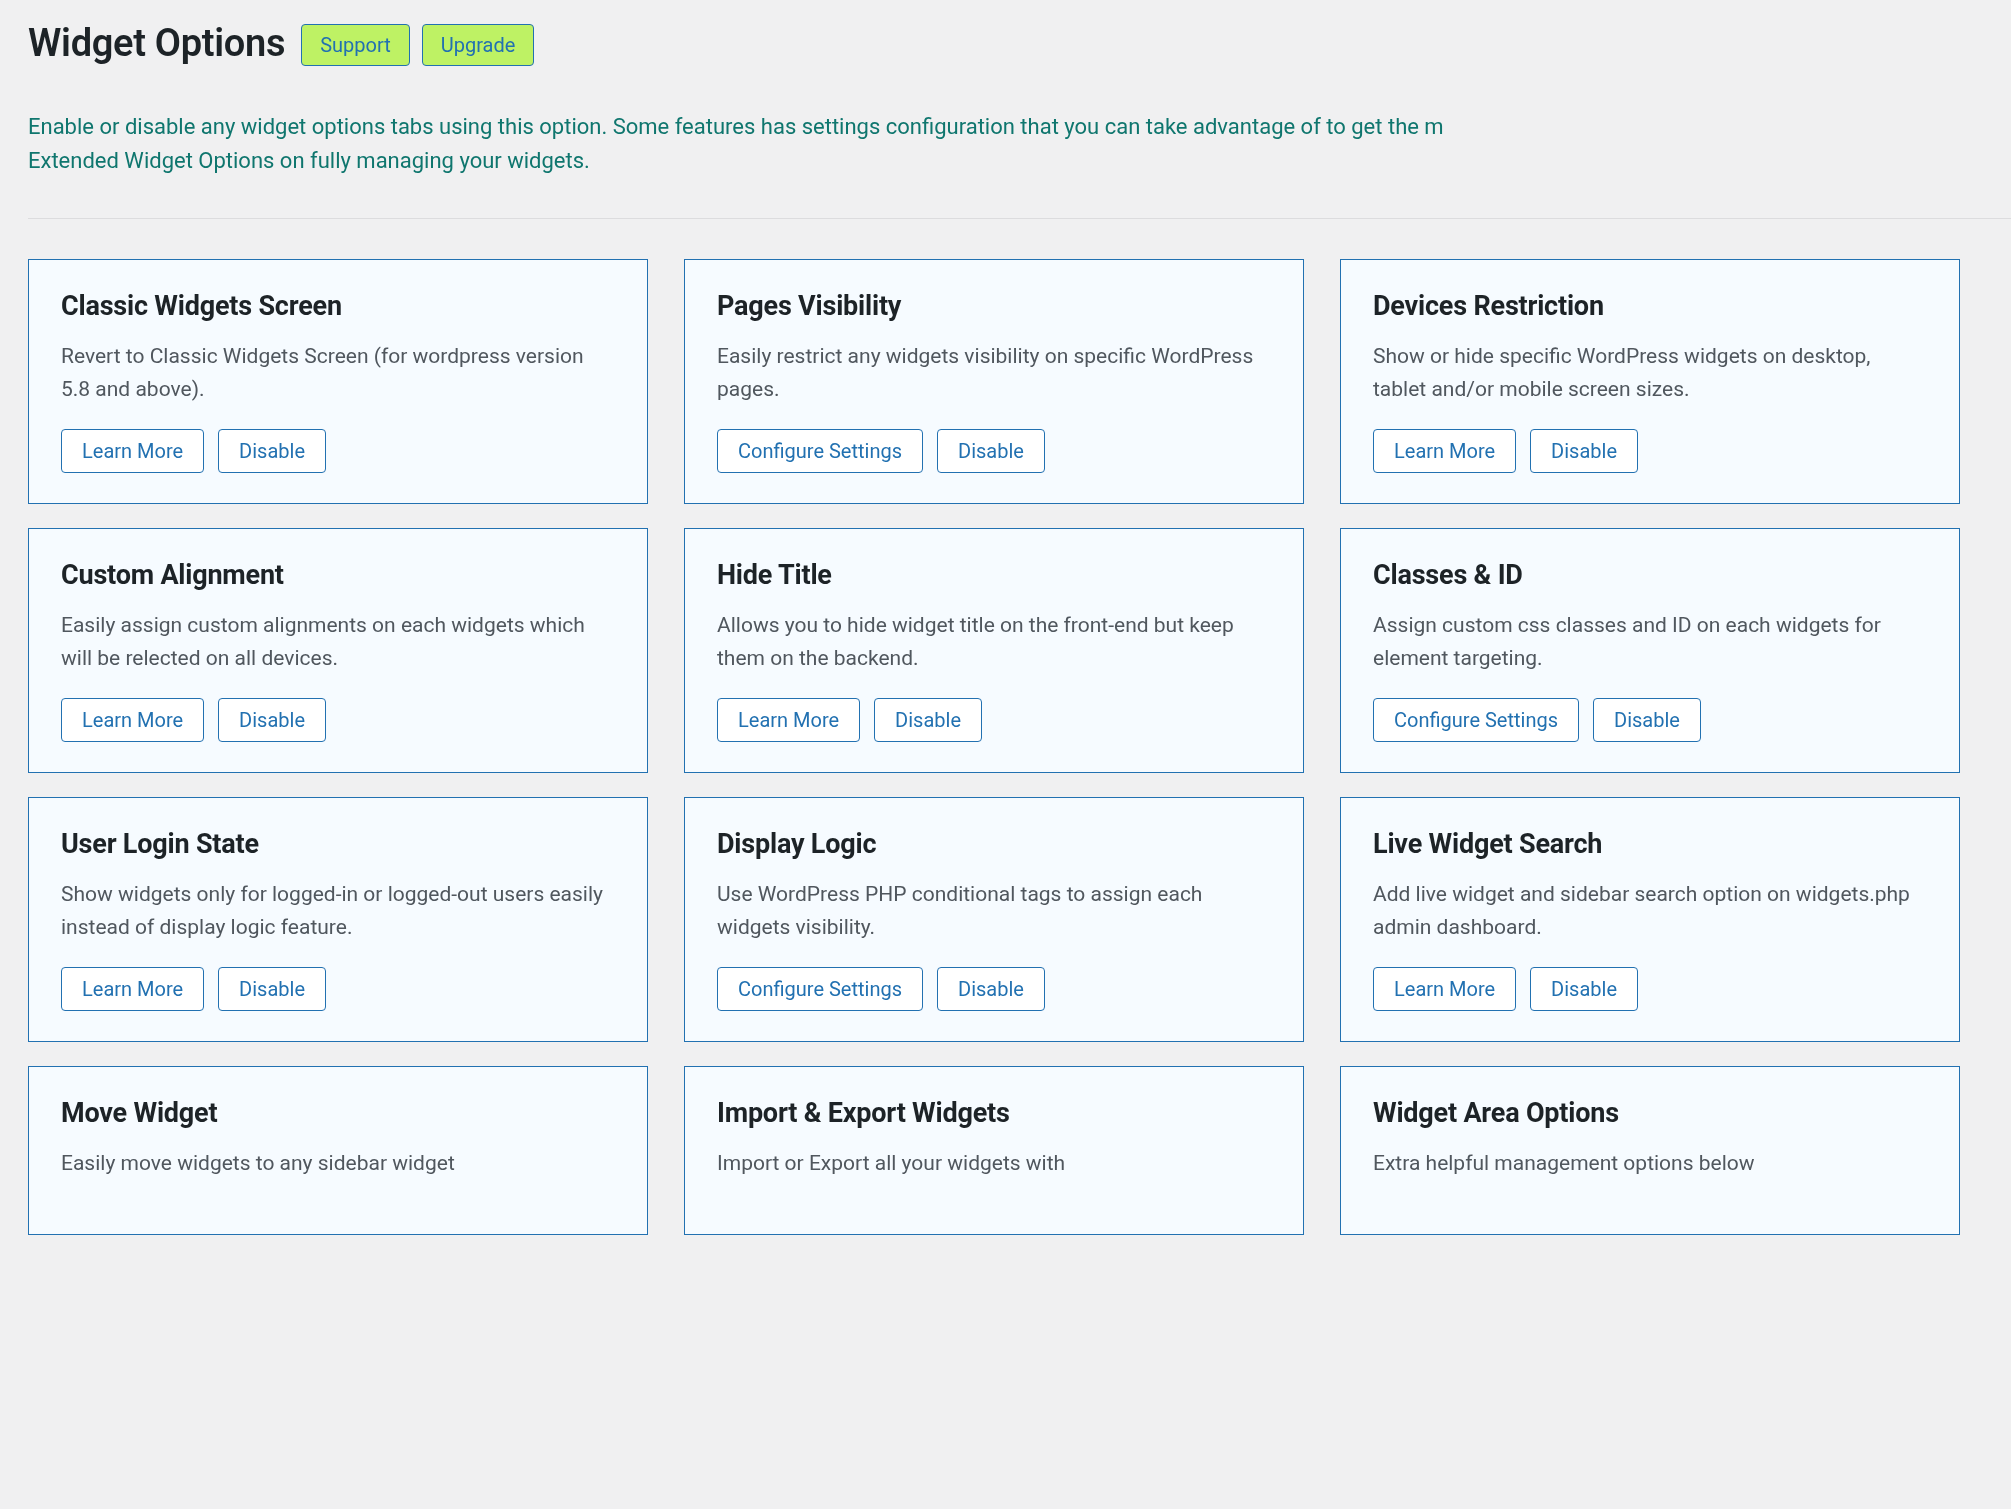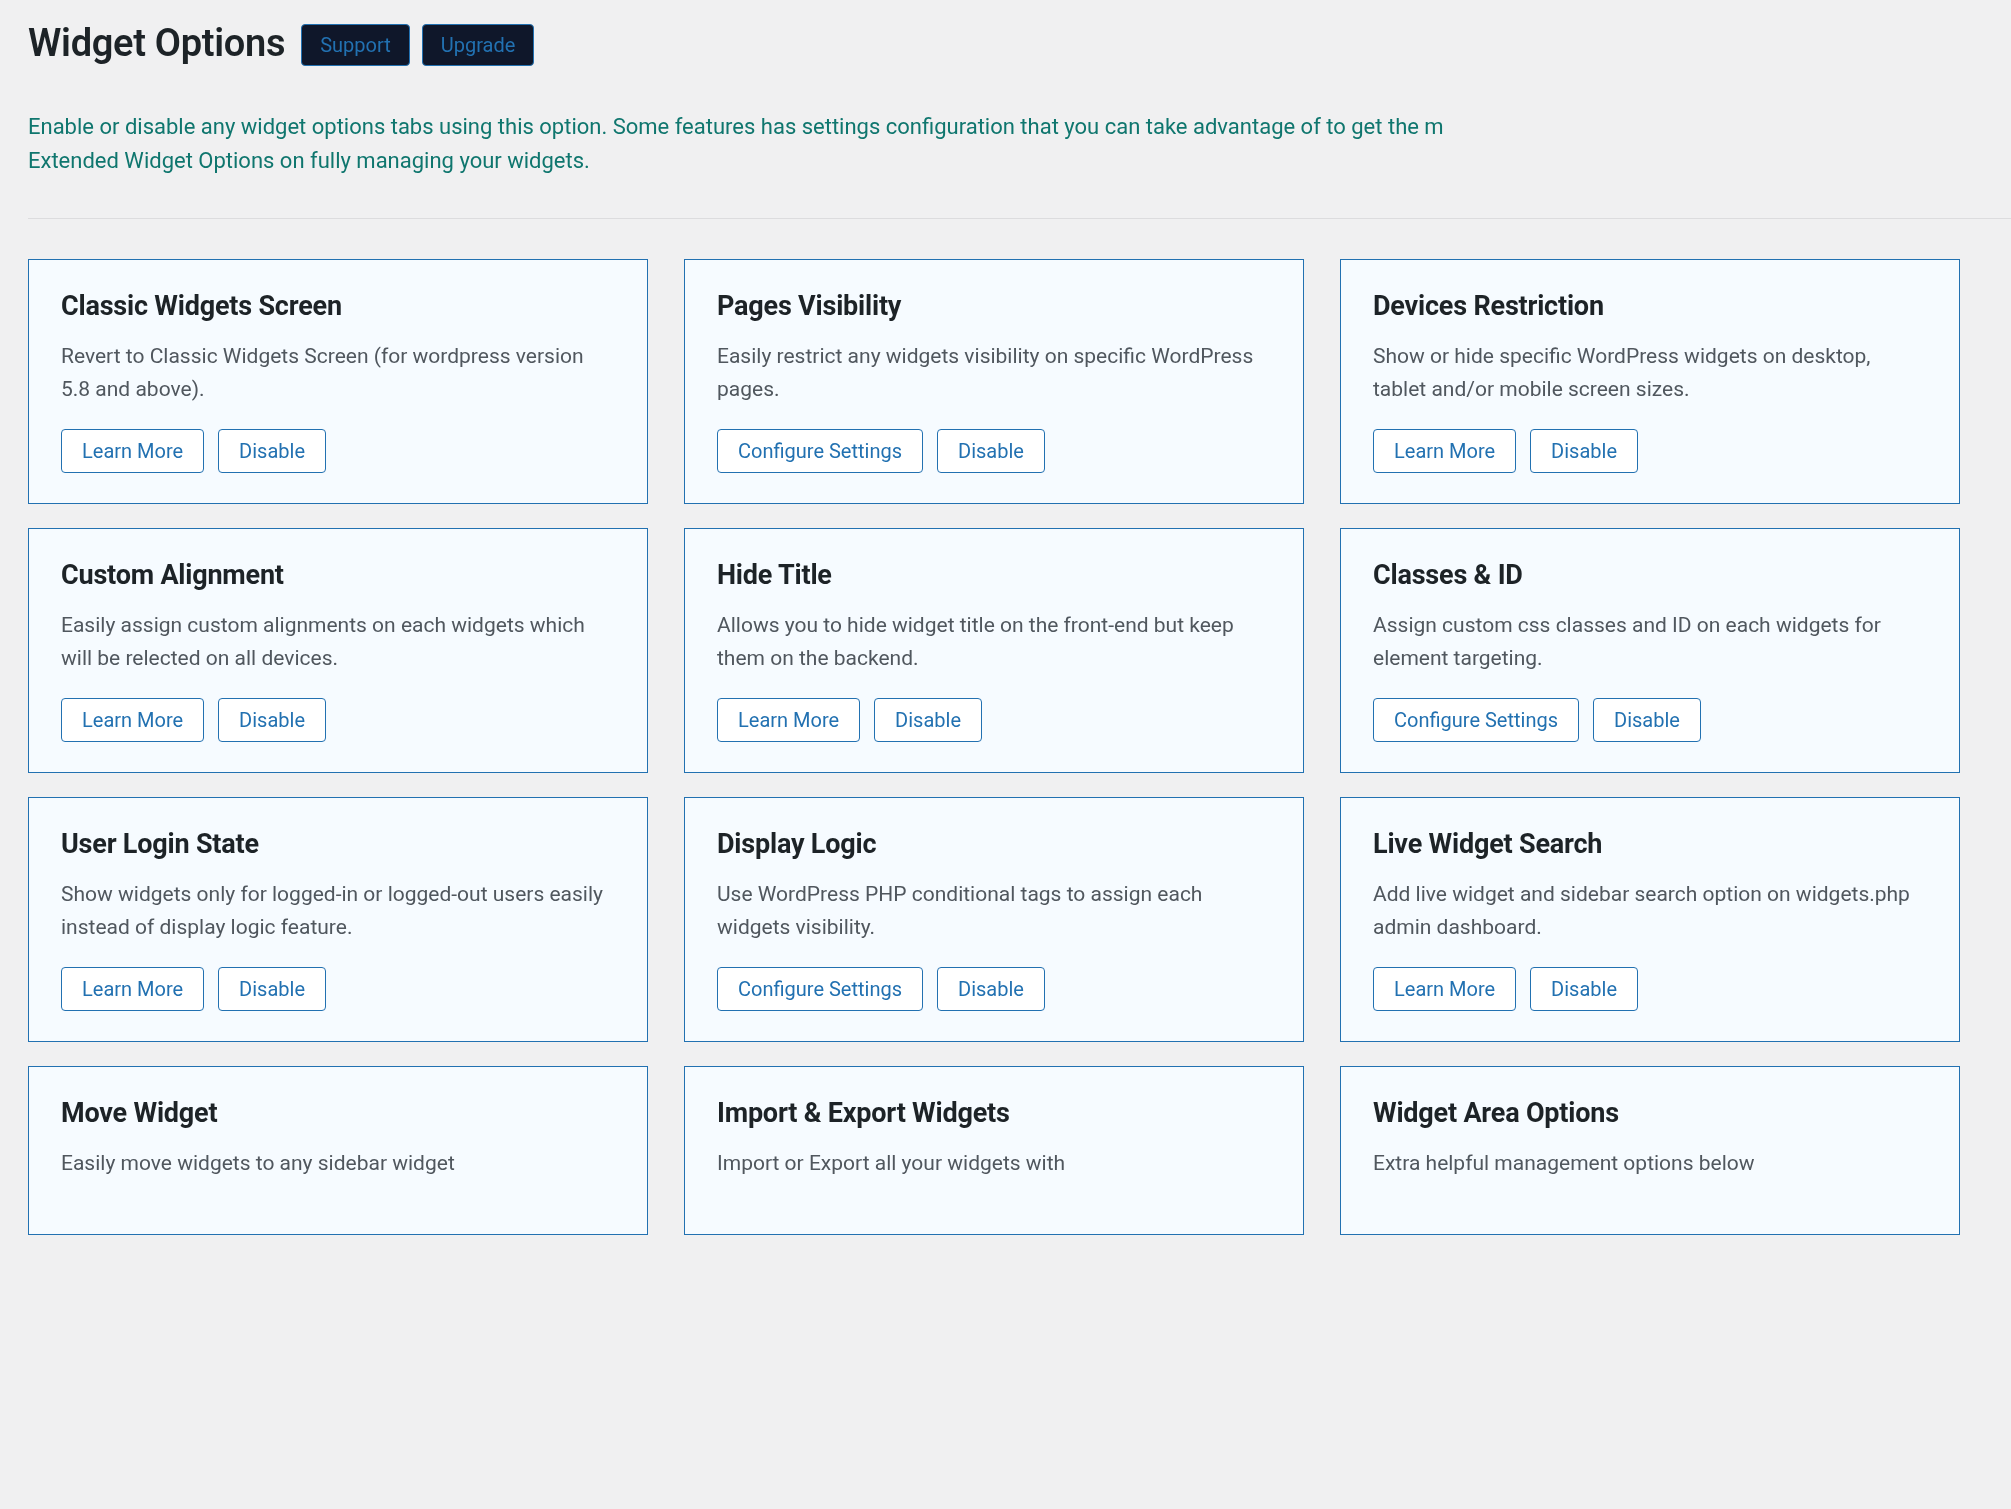--- a/index.html
+++ b/index.html
@@ -26,21 +26,21 @@
   }
   .header-buttons {
     display: flex;
     gap: 12px;
     margin-top: 4px;
   }
   .btn {
     display: inline-block;
     border: 1px solid #2271b1;
     color: #2271b1;
-    background: #0f172a;
+    background: #bef264;
     padding: 8px 18px;
     font-size: 20px;
     border-radius: 4px;
     cursor: pointer;
     font-family: inherit;
     line-height: 1.2;
   }
   .intro {
     color: #0f766e;
     font-size: 22px;

